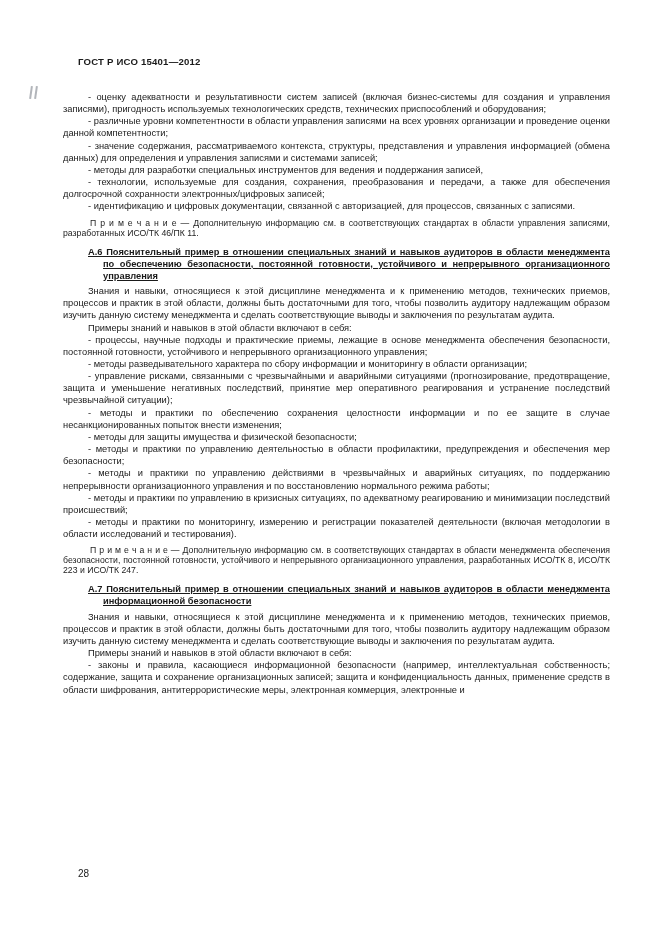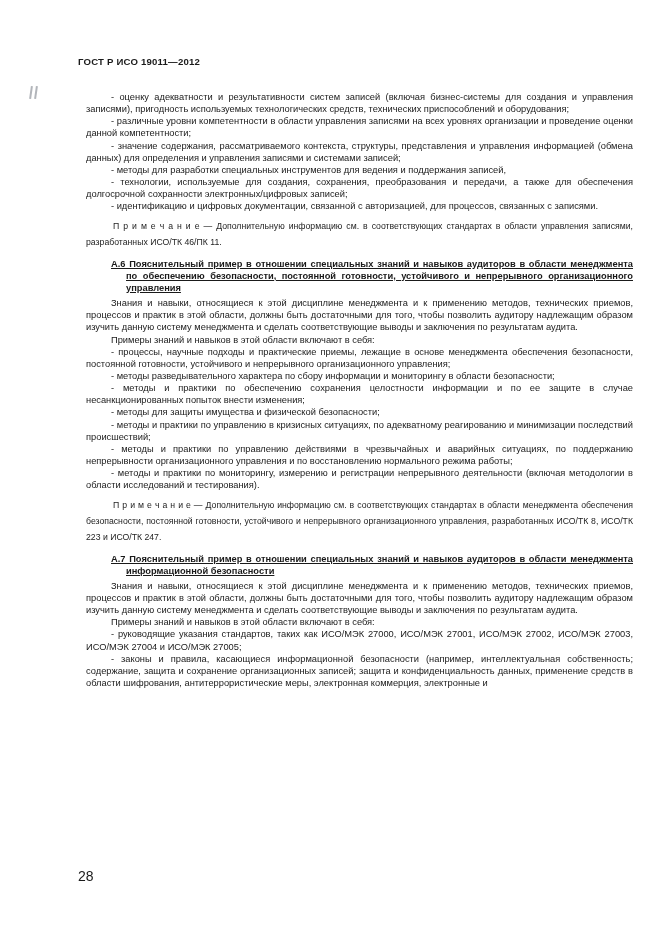--- a/index.html
+++ b/index.html
@@ -16,48 +16,48 @@
   .doc-header {
     position: absolute;
     left: 78px;
     top: 56px;
     font-size: 9.6px;
     font-weight: bold;
     letter-spacing: 0.2px;
   }
   .content {
     position: absolute;
-    left: 86px;
+    left: 63px;
     top: 91px;
     width: 547px;
     font-size: 9.3px;
     line-height: 12.15px;
     text-align: justify;
   }
   .content p { margin: 0; }
   p.li, p.para { text-indent: 25px; }
   p.note {
     text-indent: 27px;
     font-size: 8.7px;
-    line-height: 16px;
+    line-height: 10px;
     margin: 5px 0;
     color: #232323;
   }
   p.heading {
     font-weight: bold;
     padding-left: 40px;
     text-indent: -15px;
     margin: 8px 0 3px 0;
     text-decoration: underline;
   }
   .page-number {
     position: absolute;
     left: 78px;
     top: 868px;
-    font-size: 14px;
+    font-size: 10px;
   }
   .artifact {
     position: absolute;
     left: 30px;
     top: 85px;
     width: 14px;
     height: 18px;
   }
   .artifact span {
     display: inline-block;
@@ -70,43 +70,44 @@
 </style>
 </head>
 <body>
 
 <div class="page">
 
   <div class="artifact">
     <span></span><span></span>
   </div>
 
-  <div class="doc-header">ГОСТ Р ИСО 19011—2012</div>
+  <div class="doc-header">ГОСТ Р ИСО 15401—2012</div>
 
   <div class="content">
     <p class="li">- оценку адекватности и результативности систем записей (включая бизнес-системы для создания и управления записями), пригодность используемых технологических средств, технических приспособлений и оборудования;</p>
     <p class="li">- различные уровни компетентности в области управления записями на всех уровнях организации и проведение оценки данной компетентности;</p>
     <p class="li">- значение содержания, рассматриваемого контекста, структуры, представления и управления информацией (обмена данных) для определения и управления записями и системами записей;</p>
     <p class="li">- методы для разработки специальных инструментов для ведения и поддержания записей,</p>
     <p class="li">- технологии, используемые для создания, сохранения, преобразования и передачи, а также для обеспечения долгосрочной сохранности электронных/цифровых записей;</p>
     <p class="li">- идентификацию и цифровых документации, связанной с авторизацией, для процессов, связанных с записями.</p>
     <p class="note">П р и м е ч а н и е — Дополнительную информацию см. в соответствующих стандартах в области управления записями, разработанных ИСО/ТК 46/ПК 11.</p>
     <p class="heading">А.6 Пояснительный пример в отношении специальных знаний и навыков аудиторов в области менеджмента по обеспечению безопасности, постоянной готовности, устойчивого и непрерывного организационного управления</p>
     <p class="para">Знания и навыки, относящиеся к этой дисциплине менеджмента и к применению методов, технических приемов, процессов и практик в этой области, должны быть достаточными для того, чтобы позволить аудитору надлежащим образом изучить данную систему менеджмента и сделать соответствующие выводы и заключения по результатам аудита.</p>
     <p class="para">Примеры знаний и навыков в этой области включают в себя:</p>
     <p class="li">- процессы, научные подходы и практические приемы, лежащие в основе менеджмента обеспечения безопасности, постоянной готовности, устойчивого и непрерывного организационного управления;</p>
-    <p class="li">- методы разведывательного характера по сбору информации и мониторингу в области безопасности;</p>
+    <p class="li">- методы разведывательного характера по сбору информации и мониторингу в области организации;</p>
+    <p class="li">- управление рисками, связанными с чрезвычайными и аварийными ситуациями (прогнозирование, предотвращение, защита и уменьшение негативных последствий, принятие мер оперативного реагирования и устранение последствий чрезвычайной ситуации);</p>
     <p class="li">- методы и практики по обеспечению сохранения целостности информации и по ее защите в случае несанкционированных попыток внести изменения;</p>
     <p class="li">- методы для защиты имущества и физической безопасности;</p>
+    <p class="li">- методы и практики по управлению деятельностью в области профилактики, предупреждения и обеспечения мер безопасности;</p>
+    <p class="li">- методы и практики по управлению действиями в чрезвычайных и аварийных ситуациях, по поддержанию непрерывности организационного управления и по восстановлению нормального режима работы;</p>
     <p class="li">- методы и практики по управлению в кризисных ситуациях, по адекватному реагированию и минимизации последствий происшествий;</p>
-    <p class="li">- методы и практики по управлению действиями в чрезвычайных и аварийных ситуациях, по поддержанию непрерывности организационного управления и по восстановлению нормального режима работы;</p>
-    <p class="li">- методы и практики по мониторингу, измерению и регистрации непрерывного деятельности (включая методологии в области исследований и тестирования).</p>
+    <p class="li">- методы и практики по мониторингу, измерению и регистрации показателей деятельности (включая методологии в области исследований и тестирования).</p>
     <p class="note">П р и м е ч а н и е — Дополнительную информацию см. в соответствующих стандартах в области менеджмента обеспечения безопасности, постоянной готовности, устойчивого и непрерывного организационного управления, разработанных ИСО/ТК 8, ИСО/ТК 223 и ИСО/ТК 247.</p>
     <p class="heading">А.7 Пояснительный пример в отношении специальных знаний и навыков аудиторов в области менеджмента информационной безопасности</p>
     <p class="para">Знания и навыки, относящиеся к этой дисциплине менеджмента и к применению методов, технических приемов, процессов и практик в этой области, должны быть достаточными для того, чтобы позволить аудитору надлежащим образом изучить данную систему менеджмента и сделать соответствующие выводы и заключения по результатам аудита.</p>
     <p class="para">Примеры знаний и навыков в этой области включают в себя:</p>
-    <p class="li">- руководящие указания стандартов, таких как ИСО/МЭК 27000, ИСО/МЭК 27001, ИСО/МЭК 27002, ИСО/МЭК 27003, ИСО/МЭК 27004 и ИСО/МЭК 27005;</p>
     <p class="li">- законы и правила, касающиеся информационной безопасности (например, интеллектуальная собственность; содержание, защита и сохранение организационных записей; защита и конфиденциальность данных, применение средств в области шифрования, антитеррористические меры, электронная коммерция, электронные и</p>
   </div>
 
   <div class="page-number">28</div>
 
 </div>
 
 </body></html>

